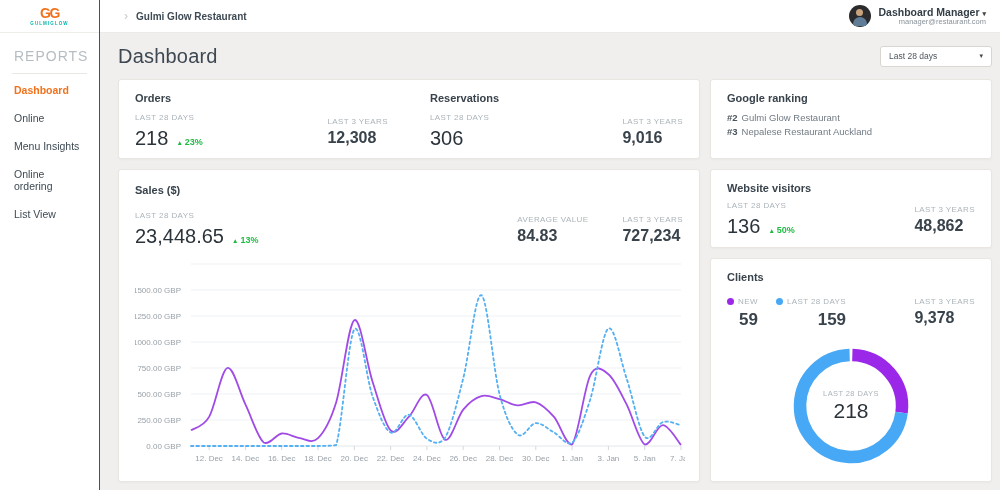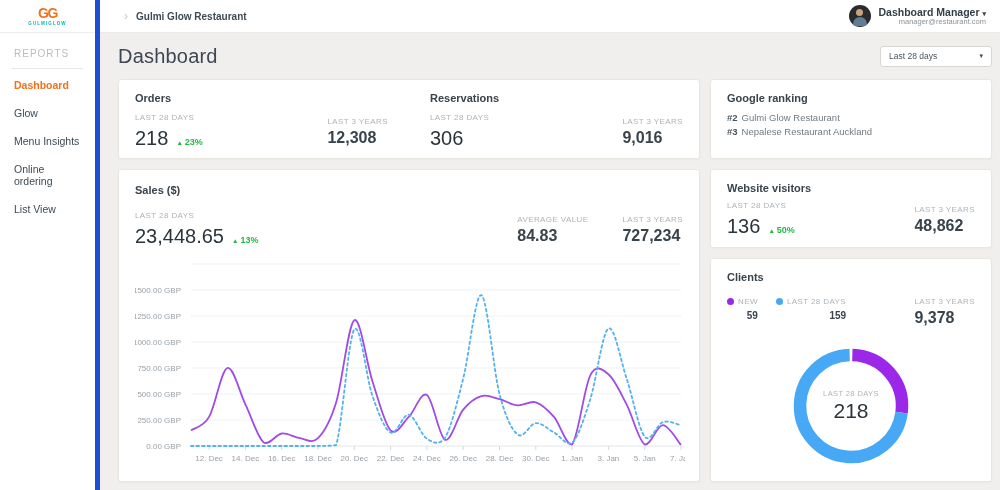--- a/index.html
+++ b/index.html
@@ -1,25 +1,25 @@
 <!DOCTYPE html>
 <html><head>
 <meta charset="utf-8">
 <style>
   * { margin:0; padding:0; box-sizing:border-box; }
   html,body { width:1000px; height:490px; overflow:hidden; }
   body { font-family:"Liberation Sans", sans-serif; background:#f1efed; color:#3e4a54; }
   .app { display:flex; width:1000px; height:490px; }
 
   
-  .sidebar { width:100px; background:#fff; border-right:5px solid #1d4ed8; flex-shrink:0; display:flex; flex-direction:column; }
+  .sidebar { width:100px; background:#fff; border-right:1px solid #1d4ed8; flex-shrink:0; display:flex; flex-direction:column; }
   .logo-cell { height:33px; border-bottom:1px solid #efede9; display:flex; flex-direction:column; align-items:center; justify-content:center; }
   .logo-gg { color:#f2711c; font-size:14px; font-weight:800; letter-spacing:-1.5px; line-height:13px; }
   .logo-name { color:#00b5ad; font-size:4.5px; letter-spacing:1.1px; font-weight:700; margin-top:1px; }
-  .side-section { margin:15px 0 0 14px; font-size:10px; letter-spacing:1px; color:#b6bdc2; }
+  .side-section { margin:15px 0 0 14px; font-size:14px; letter-spacing:1px; color:#b6bdc2; }
   .side-divider { border-top:1px solid #e9e7e4; margin:9px 12px 2px 12px; }
   .nav-item { padding:8px 14px; font-size:10.5px; color:#3e4a54; cursor:pointer; }
   .nav-item.active { color:#f2711c; font-weight:700; }
 
   
   .main-col { flex:1; display:flex; flex-direction:column; min-width:0; }
   .topbar { height:33px; background:#fff; border-bottom:1px solid #eceae7; display:flex; align-items:center; justify-content:space-between; padding:0 14px 0 24px; flex-shrink:0; }
   .crumbs { display:flex; align-items:center; gap:8px; cursor:pointer; }
   .crumb-chev { color:#c3c9cd; font-size:12px; line-height:1; }
   .crumb-label { font-size:10px; font-weight:700; color:#3f4a54; }
@@ -69,41 +69,41 @@
 
   .card-visitors { height:79px; padding:12px 16px; flex-shrink:0; }
   .card-visitors .stat-row { margin-top:7px; }
 
   .card-clients { flex:1; padding:12px 16px 8px; display:flex; flex-direction:column; min-height:0; }
   .clients-top { display:flex; justify-content:space-between; align-items:flex-start; margin-top:8px; }
   .legend-row { display:flex; gap:18px; }
   .legend-item { display:flex; flex-direction:column; align-items:flex-end; }
   .legend-head { display:flex; align-items:center; gap:4px; }
   .legend-dot { width:7px; height:7px; border-radius:50%; }
-  .legend-val { font-size:10px; font-weight:700; color:#39434c; margin-top:4px; }
+  .legend-val { font-size:17px; font-weight:700; color:#39434c; margin-top:4px; }
   .donut-wrap { position:relative; width:128px; height:128px; align-self:center; margin-top:6px; }
   .donut-center { position:absolute; inset:0; display:flex; flex-direction:column; align-items:center; justify-content:center; pointer-events:none; }
   .donut-center .mini-label { font-size:7.5px; }
   .donut-center .donut-val { font-size:21px; color:#2c343b; margin-top:1px; }
 </style>
 </head>
 <body>
 
 <div class="app">
 
   <aside class="sidebar">
     <div class="logo-cell">
       <div class="logo-gg">GG</div>
       <div class="logo-name">GULMIGLOW</div>
     </div>
     <div class="side-section">REPORTS</div>
     <div class="side-divider"></div>
     <nav id="side-nav">
         <div class="nav-item active"><span>Dashboard</span></div>
-        <div class="nav-item"><span>Glow</span></div>
+        <div class="nav-item"><span>Online</span></div>
         <div class="nav-item"><span>Menu Insights</span></div>
         <div class="nav-item"><span>Online ordering</span></div>
         <div class="nav-item"><span>List View</span></div>
       </nav>
   </aside>
 
   <div class="main-col">
 
     <header class="topbar">
       <div class="crumbs">

